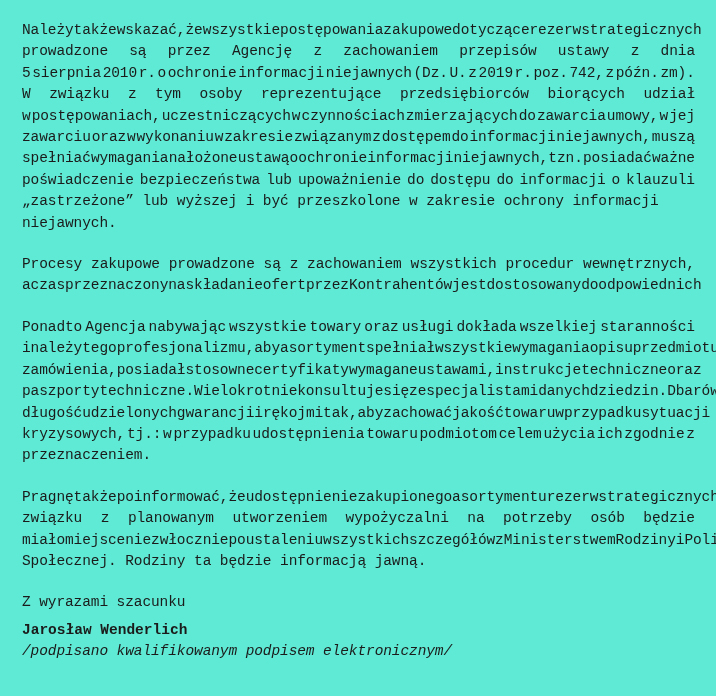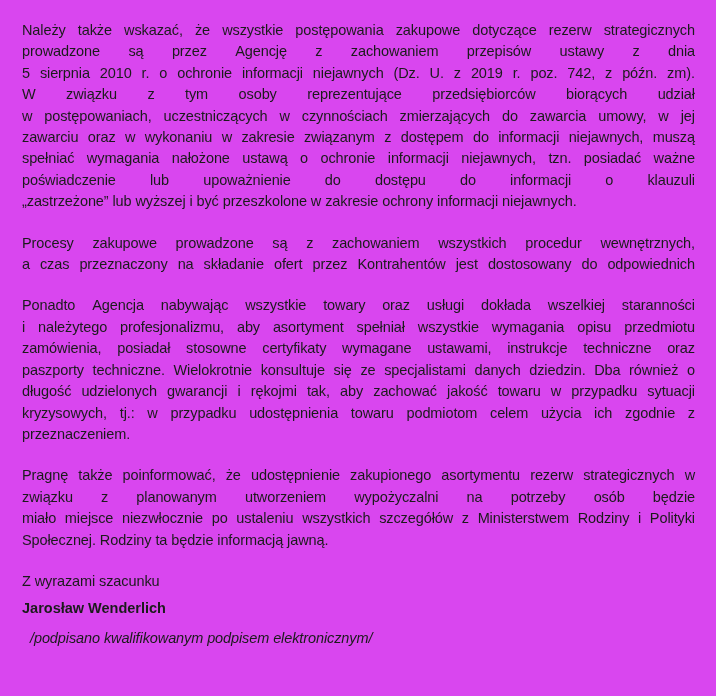--- a/index.html
+++ b/index.html
@@ -6,44 +6,44 @@
     margin: 0;
     padding: 0;
     background: #ffffff;
   }
   .page {
     position: relative;
     box-sizing: border-box;
     width: 716px;
     height: 696px;
     overflow: hidden;
-    background: #d946ef;
+    background: #5eead4;
     padding: 20px 21px 4px 22px;
-    font-family: Liberation Sans, sans-serif;
+    font-family: Liberation Mono, monospace;
     font-size: 14.5px;
     line-height: 21.4px;
     letter-spacing: -0.1px;
     color: #1b1b1b;
   }
   .para { margin: 0 0 20px 0; }
   
   .jl {
     display: flex;
     justify-content: space-between;
     width: 100%;
   }
   .ll { text-align: left; }
   .closing { margin: 17px 0 0 0; }
   .sig-name {
     margin: 6px 0 0 0;
     font-weight: bold;
     letter-spacing: 0;
   }
   .sig-note {
-    margin: 8px;
+    margin: 0;
     font-style: italic;
   }
 </style>
 </head>
 <body>
 
 <div class="page">
 
   <div class="para">
     <div class="jl">
@@ -137,20 +137,21 @@
         <span>o</span>
         <span>ochronie</span>
         <span>informacji</span>
         <span>niejawnych,</span>
         <span>tzn.</span>
         <span>posiadać</span>
         <span>ważne</span>
       </div>
     <div class="jl">
         <span>poświadczenie</span>
+        <span>bezpieczeństwa</span>
         <span>lub</span>
         <span>upoważnienie</span>
         <span>do</span>
         <span>dostępu</span>
         <span>do</span>
         <span>informacji</span>
         <span>o</span>
         <span>klauzuli</span>
       </div>
     <div class="ll">„zastrzeżone” lub wyższej i być przeszkolone w zakresie ochrony informacji niejawnych.</div>

